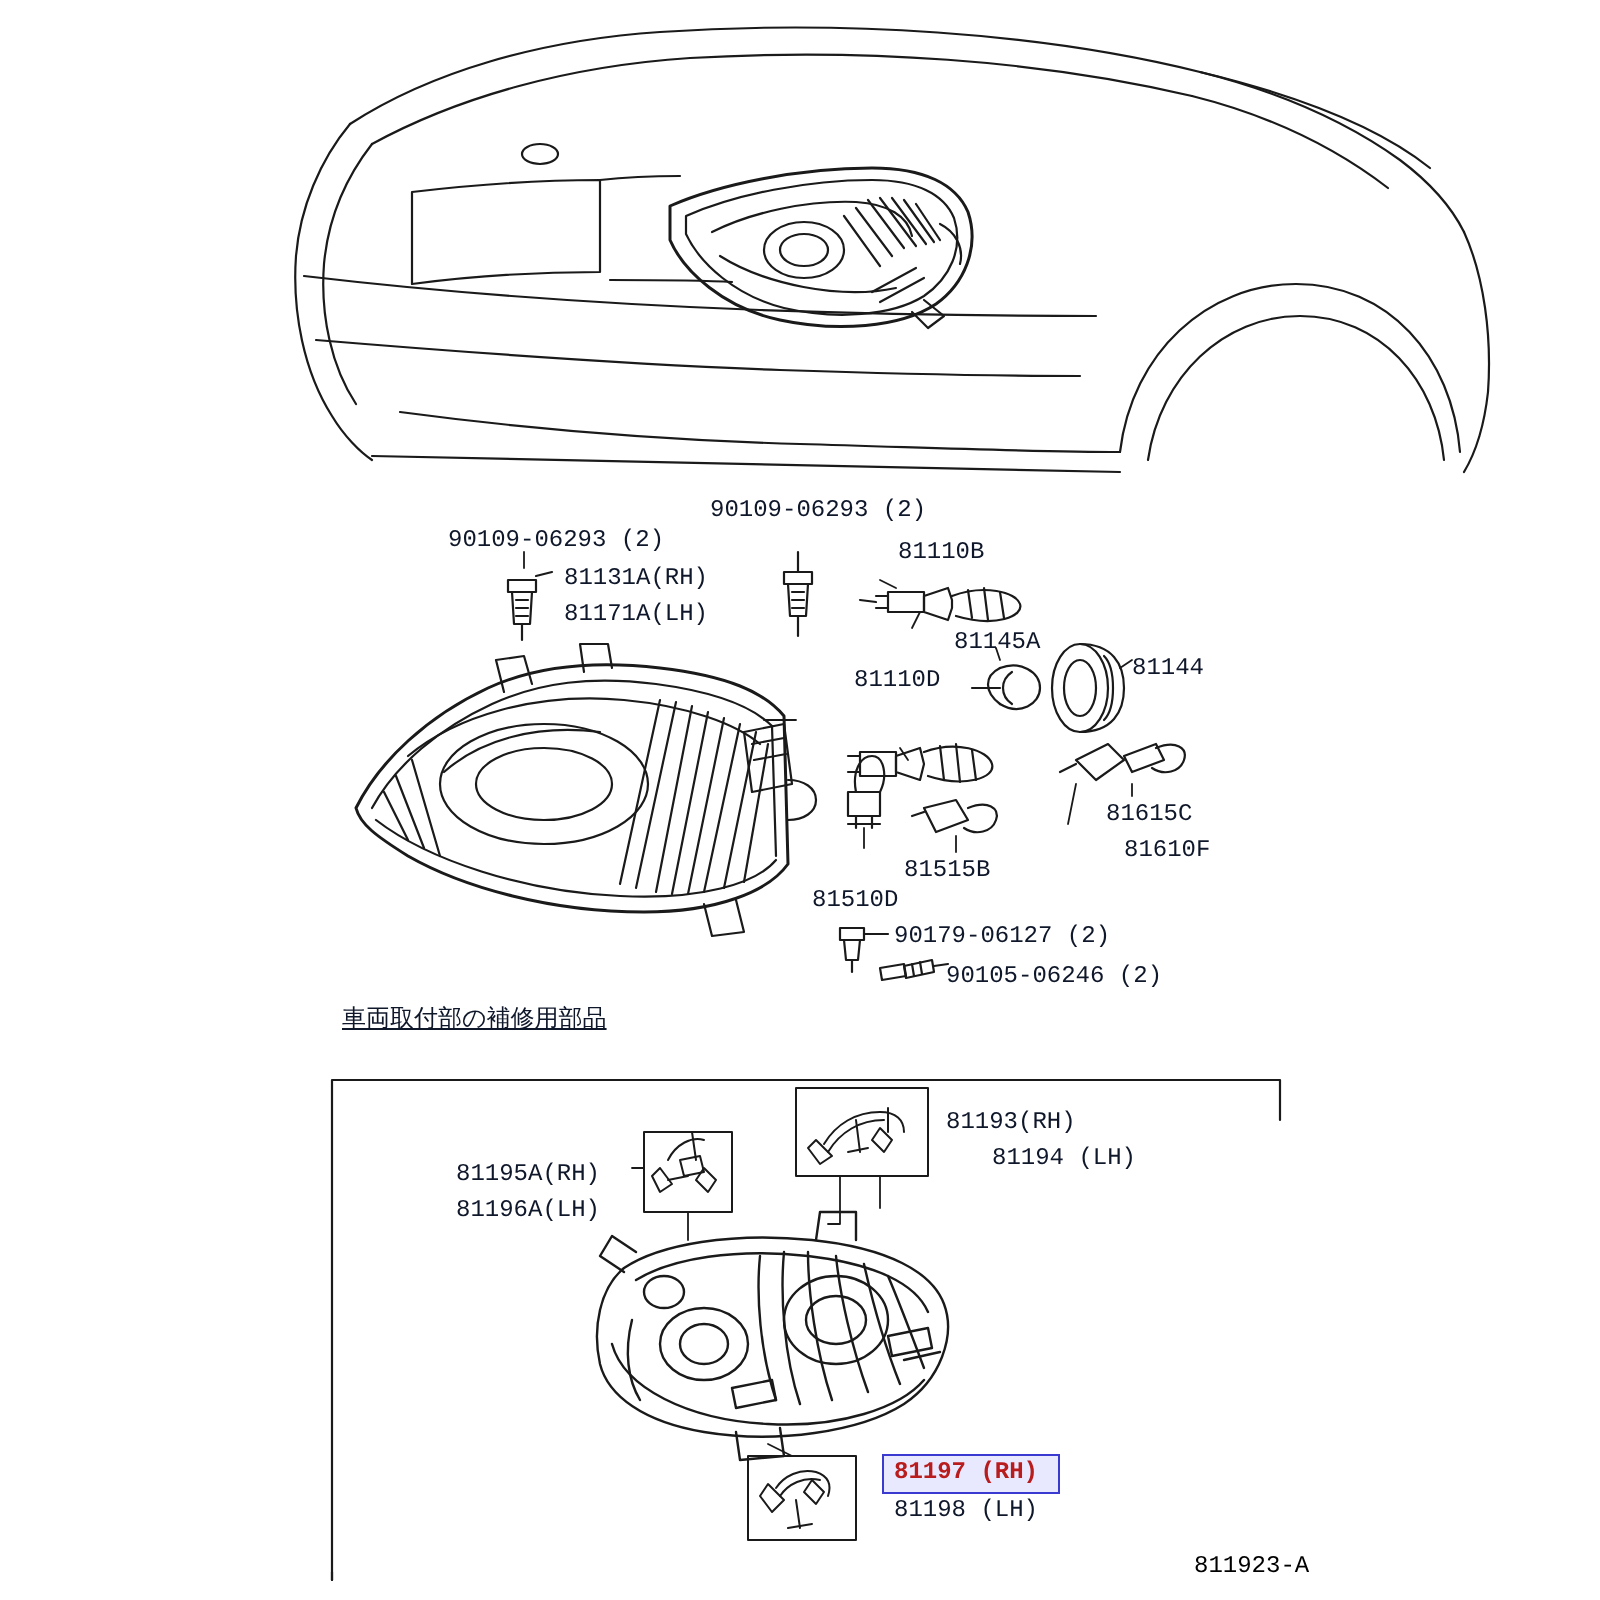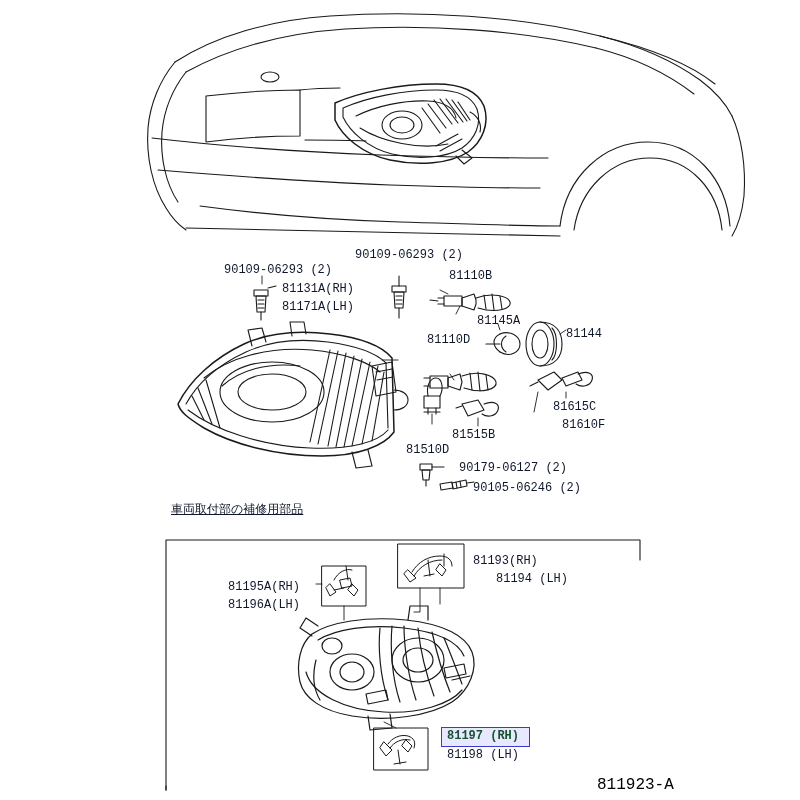--- a/index.html
+++ b/index.html
@@ -21,25 +21,25 @@
     white-space:pre;
     color:#0f172a;
     letter-spacing:0px;
   }
   .lbl.jp{font-family:"DejaVu Sans", sans-serif;font-size:12px;}
   .hl{
     position:absolute;
     background:#e8e8ff;
     border:1px solid #3a3ad0;
   }
-  .hl-text{color:#14532d;font-weight:bold;}
+  .hl-text{color:#b91c1c;font-weight:bold;}
   .corner{
     position:absolute;
     font-family:"Liberation Mono", monospace;
-    font-size:16px;
+    font-size:12px;
   }
 </style>
 </head>
 <body>
 
 <div id="stage">
 
   <svg class="art" viewBox="0 0 800 800">
     <g fill="none" stroke="#1a1a1a" stroke-width="1.1" stroke-linecap="round" stroke-linejoin="round">
 
@@ -334,21 +334,21 @@
   <div class="lbl" style="left:427px;top:333px;">81110D</div>
 
   <div class="lbl" style="left:553px;top:400px;">81615C</div>
 
   <div class="lbl" style="left:514px;top:418px;margin-left:48px;">81610F</div>
 
   <div class="lbl" style="left:452px;top:428px;">81515B</div>
 
   <div class="lbl" style="left:406px;top:443px;">81510D</div>
 
-  <div class="lbl" style="left:447px;top:461px;margin-left:12px;">90179-06127 (2)</div>
+  <div class="lbl" style="left:447px;top:461px;">90179-06127 (2)</div>
 
   <div class="lbl" style="left:473px;top:481px;">90105-06246 (2)</div>
 
   <div class="lbl jp" style="left:171px;top:502px;text-decoration:underline;">車両取付部の補修用部品</div>
 
   <div class="lbl" style="left:473px;top:554px;">81193(RH)</div>
   <div class="lbl" style="left:473px;top:572px;margin-left:23px;">81194 (LH)</div>
 
   <div class="lbl" style="left:228px;top:580px;">81195A(RH)</div>
   <div class="lbl" style="left:228px;top:598px;">81196A(LH)</div>

